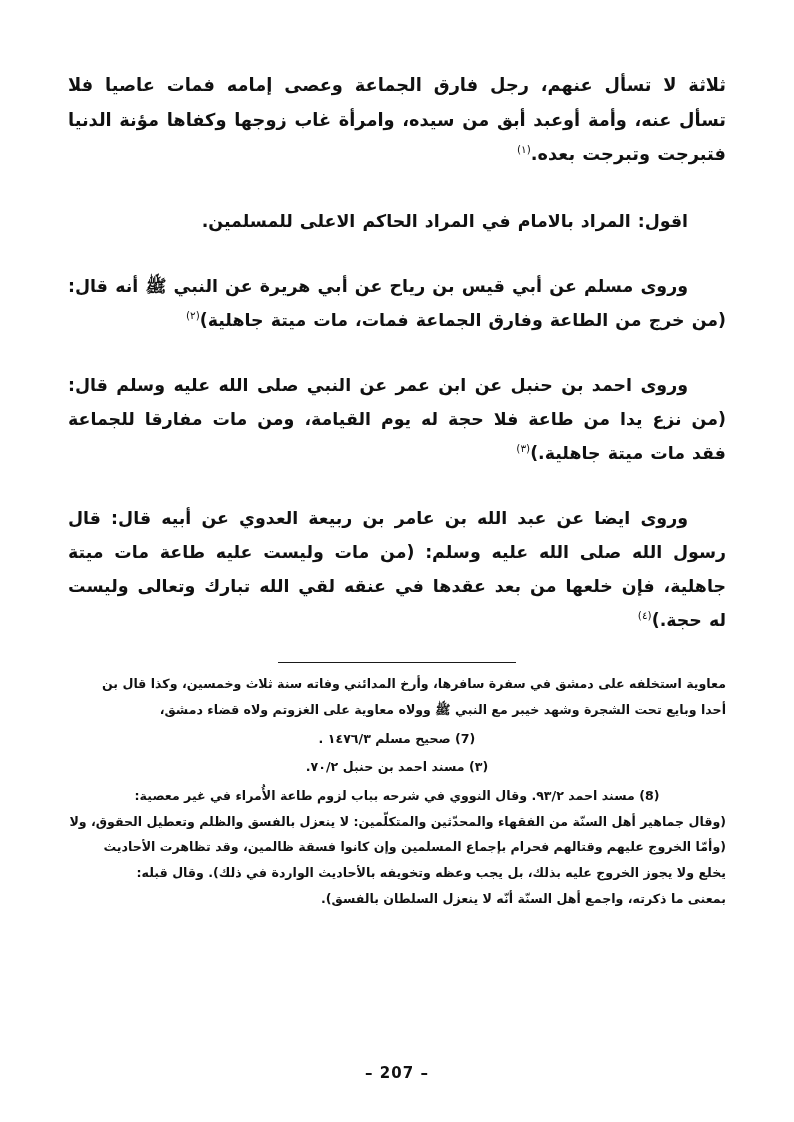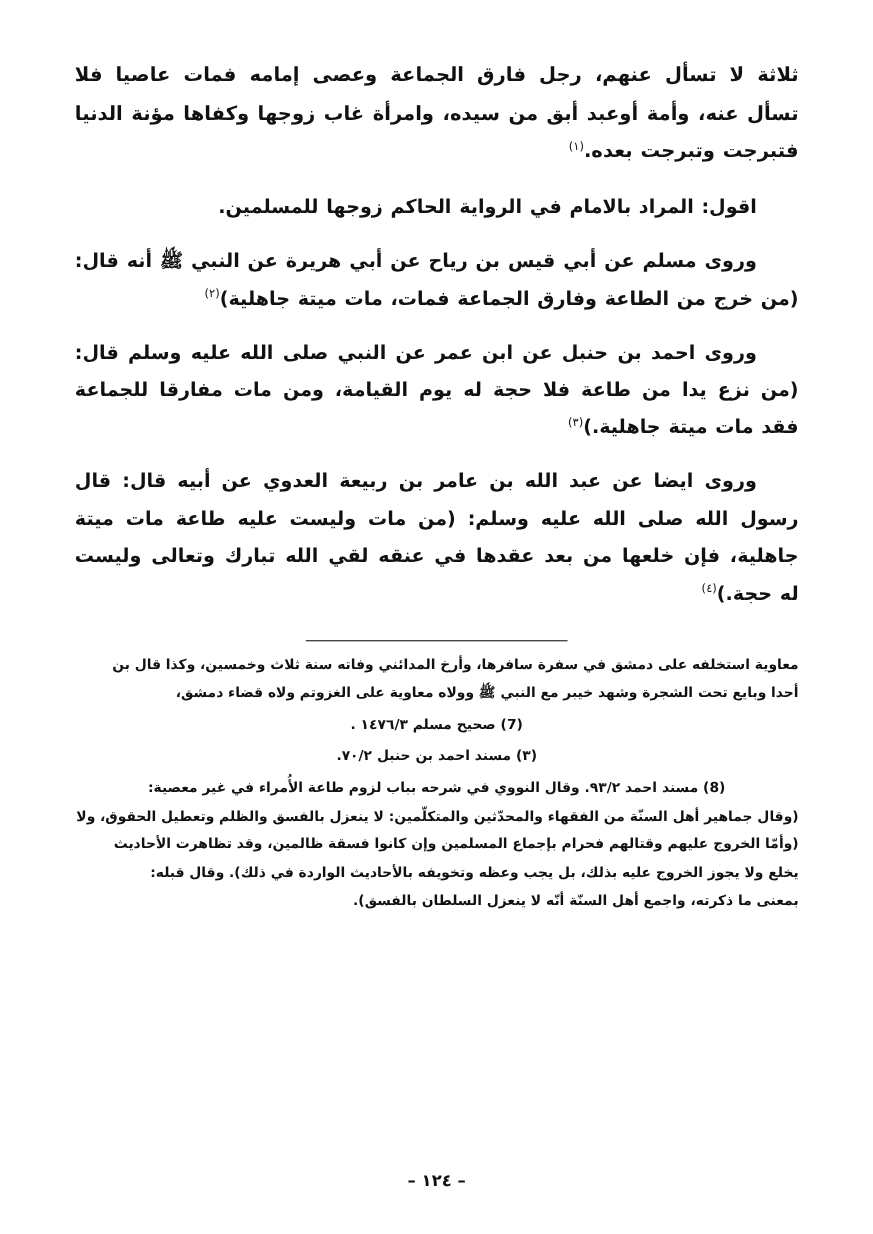--- a/index.html
+++ b/index.html
@@ -24,21 +24,21 @@
     padding: 52px 68px 34px 68px;
     display: flex;
     flex-direction: column;
   }
   .body-area {
     direction: rtl;
     text-align: justify;
     text-align-last: right;
   }
   p.para {
-    margin: 0 0 7px 0;
+    margin: 16px 0 7px 0;
     font-size: 17.4px;
     line-height: 1.95;
     letter-spacing: 0px;
     word-spacing: 1px;
     font-weight: 600;
     text-align: justify;
     text-align-last: right;
   }
   p.para.indent {
     text-indent: 38px;
@@ -98,21 +98,21 @@
 
   <div class="body-area">
 
     <p class="para lead">
       <span>ثلاثة لا تسأل عنهم، رجل فارق الجماعة وعصى إمامه فمات عاصيا فلا تسأل عنه، وأمة أوعبد أبق من سيده، وامرأة غاب زوجها وكفاها مؤنة الدنيا فتبرجت وتبرجت بعده.</span><span class="sup">(١)</span>
     </p>
 
     <div class="spacer-1"></div>
 
     <p class="para indent">
-      <span>اقول: المراد بالامام في الرواية الحاكم زوجها للمسلمين.</span>
+      <span>اقول: المراد بالامام في المراد الحاكم الاعلى للمسلمين.</span>
     </p>
 
     <div class="spacer-2"></div>
 
     <p class="para indent">
       <span>وروى مسلم عن أبي قيس بن رياح عن أبي هريرة عن النبي ﷺ أنه قال: (من خرج من الطاعة وفارق الجماعة فمات، مات ميتة جاهلية)</span><span class="sup">(٢)</span>
     </p>
 
     <div class="spacer-2"></div>
 
@@ -151,15 +151,15 @@
     <div class="fn-block">
       <p class="fn-center">(8) مسند احمد ٩٣/٢. وقال النووي في شرحه بباب لزوم طاعة الأُمراء في غير معصية:</p>
       <p class="fn-right">(وقال جماهير أهل السنّة من الفقهاء والمحدّثين والمتكلّمين: لا ينعزل بالفسق والظلم وتعطيل الحقوق، ولا</p>
       <p class="fn-right">(وأمّا الخروج عليهم وقتالهم فحرام بإجماع المسلمين وإن كانوا فسقة ظالمين، وقد تظاهرت الأحاديث</p>
       <p class="fn-right">يخلع ولا يجوز الخروج عليه بذلك، بل يجب وعظه وتخويفه بالأحاديث الواردة في ذلك). وقال قبله:</p>
       <p class="fn-right">بمعنى ما ذكرته، واجمع أهل السنّة أنّه لا ينعزل السلطان بالفسق).</p>
     </div>
 
   </div>
 
-  <div class="page-number">– ١٢٤ –</div>
+  <div class="page-number">– 207 –</div>
 
 </div>
 
 </body></html>

